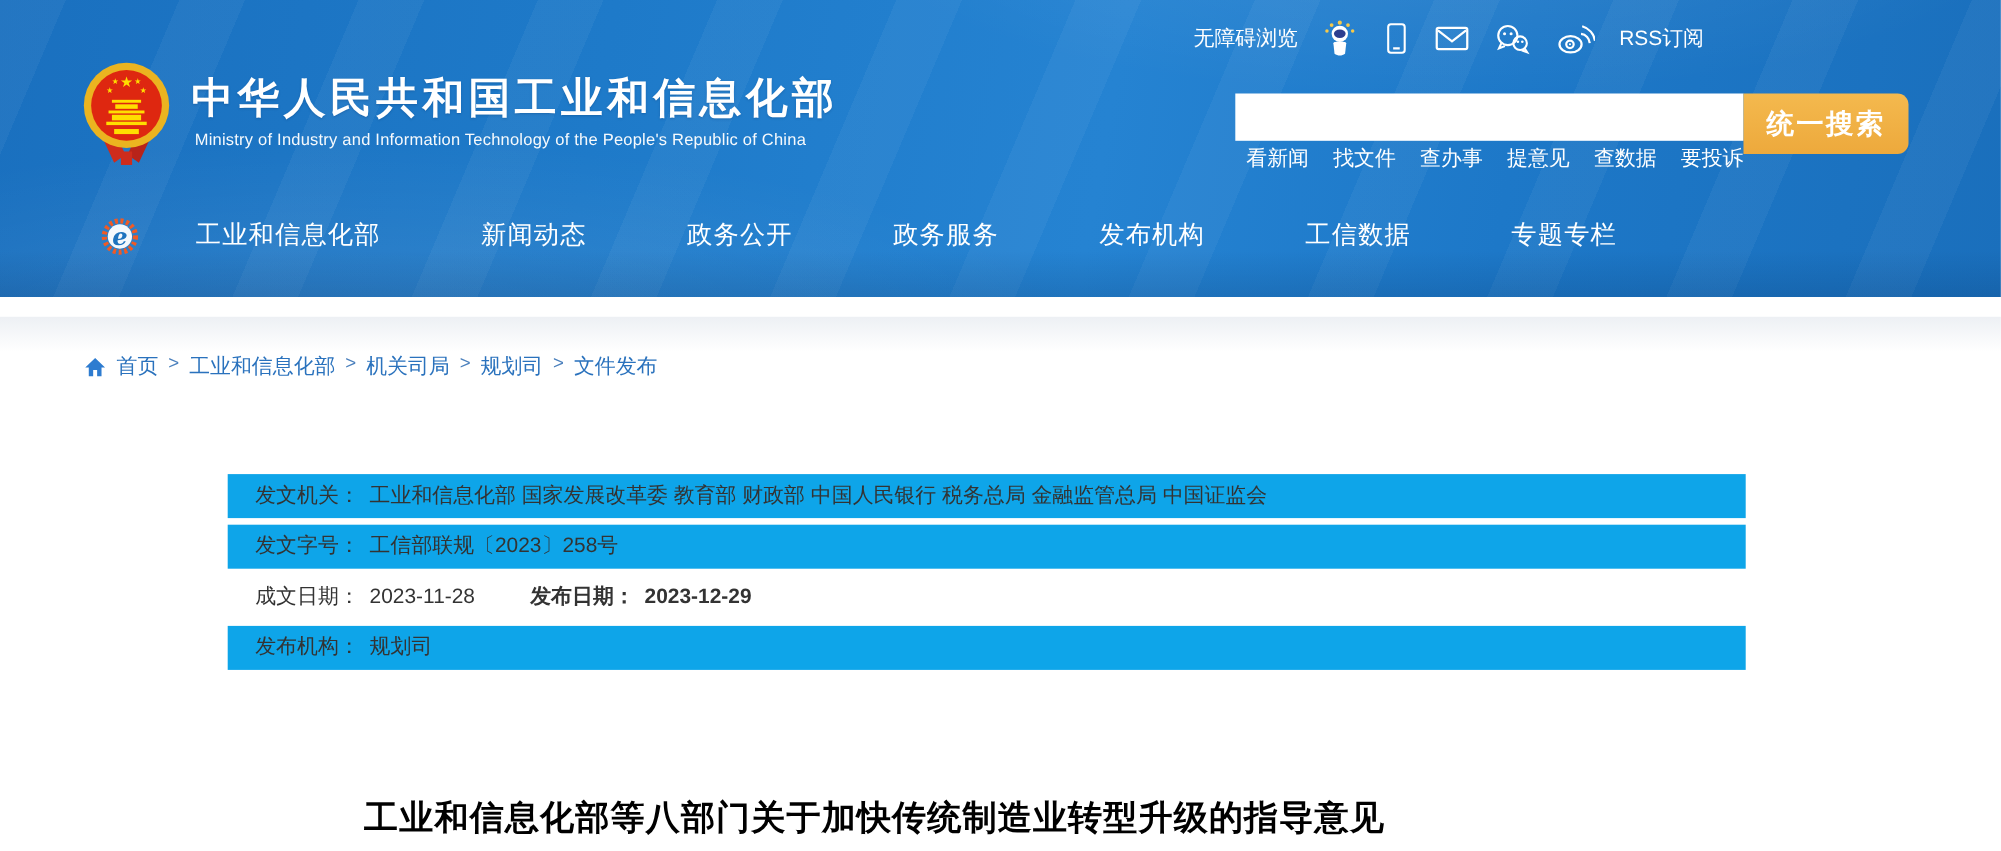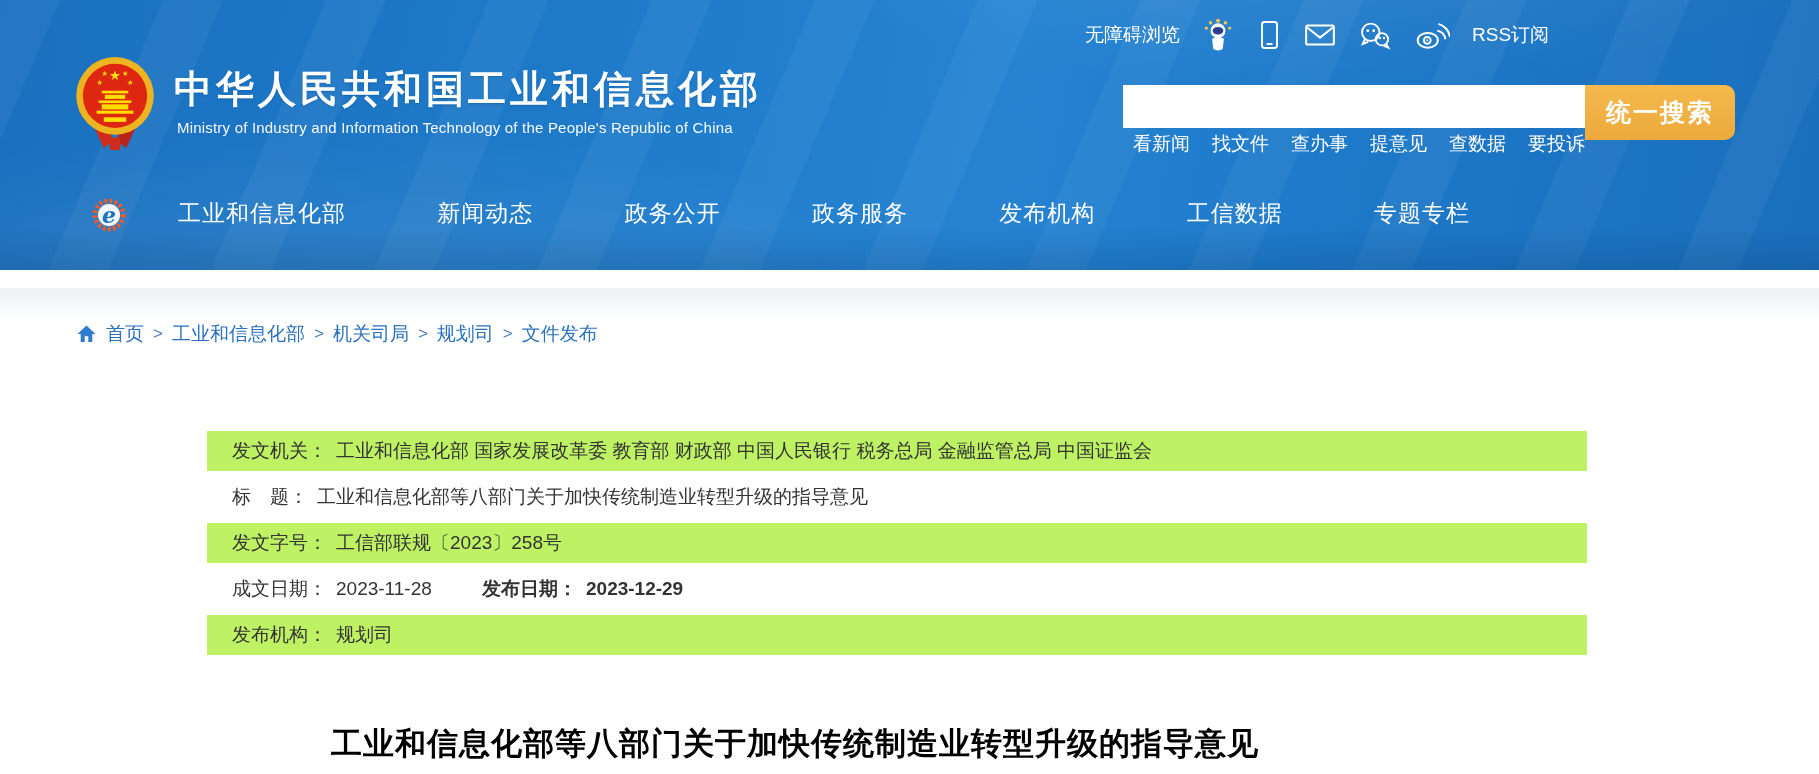--- a/index.html
+++ b/index.html
@@ -63,32 +63,32 @@
     z-index:5;color:#fff;font-size:23px;letter-spacing:1px;white-space:nowrap;
   }
   .main-nav span{cursor:pointer;}
   
   .sub-band{
     position:absolute;left:0;top:288px;width:1819px;height:32px;
     background:linear-gradient(180deg,#edf0f4 0%,#ffffff 100%);
   }
   
   .breadcrumb{
-    position:absolute;left:76px;top:320px;height:28px;display:flex;align-items:center;gap:9px;
+    position:absolute;left:76px;top:320px;height:28px;display:flex;gap:9px;
     font-size:19px;color:#2a72bd;white-space:nowrap;
   }
   .breadcrumb a{color:#2a72bd;text-decoration:none;cursor:pointer;}
   .crumb-sep{color:#4b80bd;font-size:17px;}
   
   .doc-table{position:absolute;left:207px;top:431px;width:1380px;}
   .meta-row{
     position:relative;height:40px;line-height:40px;margin-bottom:6px;
     font-size:19px;color:#333;padding-left:25px;box-sizing:border-box;white-space:nowrap;
   }
-  .meta-row.grey{background:#bef264;}
+  .meta-row.grey{background:#0ea5e9;}
   .meta-label{color:#333;}
   .meta-value{margin-left:9px;color:#333;}
   .cell2{position:absolute;left:275px;top:0;font-weight:bold;}
   
   .article-title{
     position:absolute;left:180px;top:702px;width:1230px;text-align:center;
     font-size:31px;font-weight:bold;color:#000;letter-spacing:1px;
   }
 </style>
 </head>
@@ -225,23 +225,20 @@
   <span class="crumb-sep">&gt;</span>
   <a>规划司</a>
   <span class="crumb-sep">&gt;</span>
   <a>文件发布</a>
 </div>
 
 <div class="doc-table">
   <div class="meta-row grey">
     <span class="meta-label">发文机关：</span><span class="meta-value">工业和信息化部 国家发展改革委 教育部 财政部 中国人民银行 税务总局 金融监管总局 中国证监会</span>
   </div>
-  <div class="meta-row">
-    <span class="meta-label">标　题：</span><span class="meta-value">工业和信息化部等八部门关于加快传统制造业转型升级的指导意见</span>
-  </div>
   <div class="meta-row grey">
     <span class="meta-label">发文字号：</span><span class="meta-value">工信部联规〔2023〕258号</span>
   </div>
   <div class="meta-row">
     <span class="meta-label">成文日期：</span><span class="meta-value">2023-11-28</span>
     <span class="cell2">
       <span class="meta-label">发布日期：</span><span class="meta-value">2023-12-29</span>
     </span>
   </div>
   <div class="meta-row grey">

